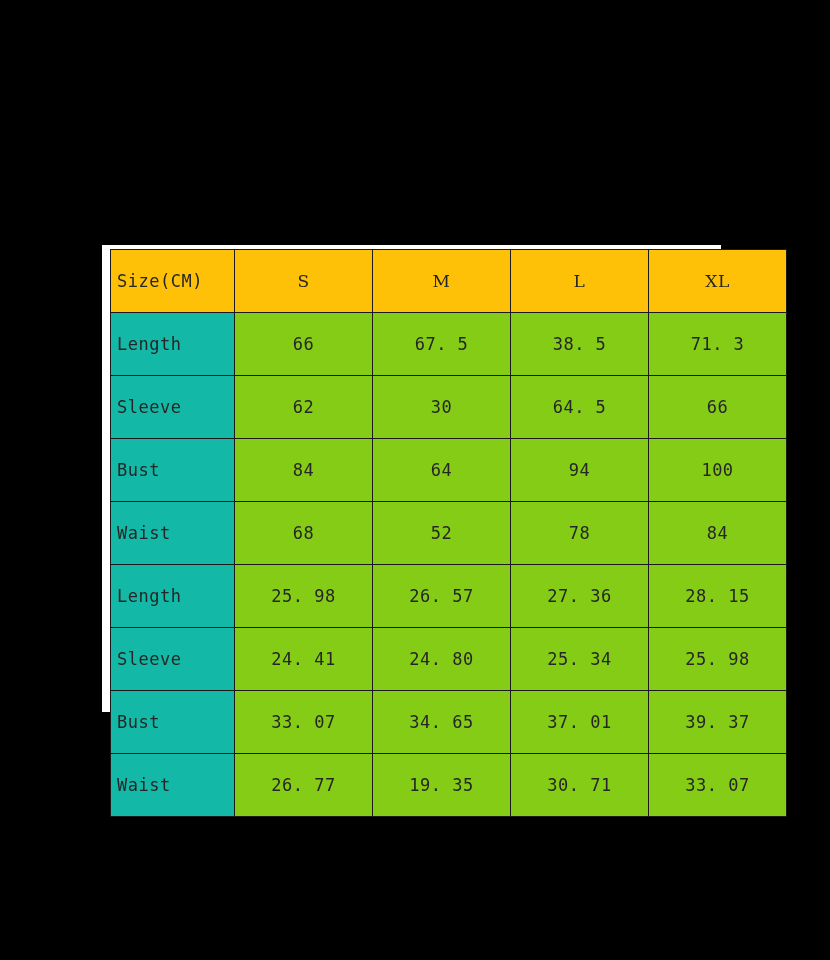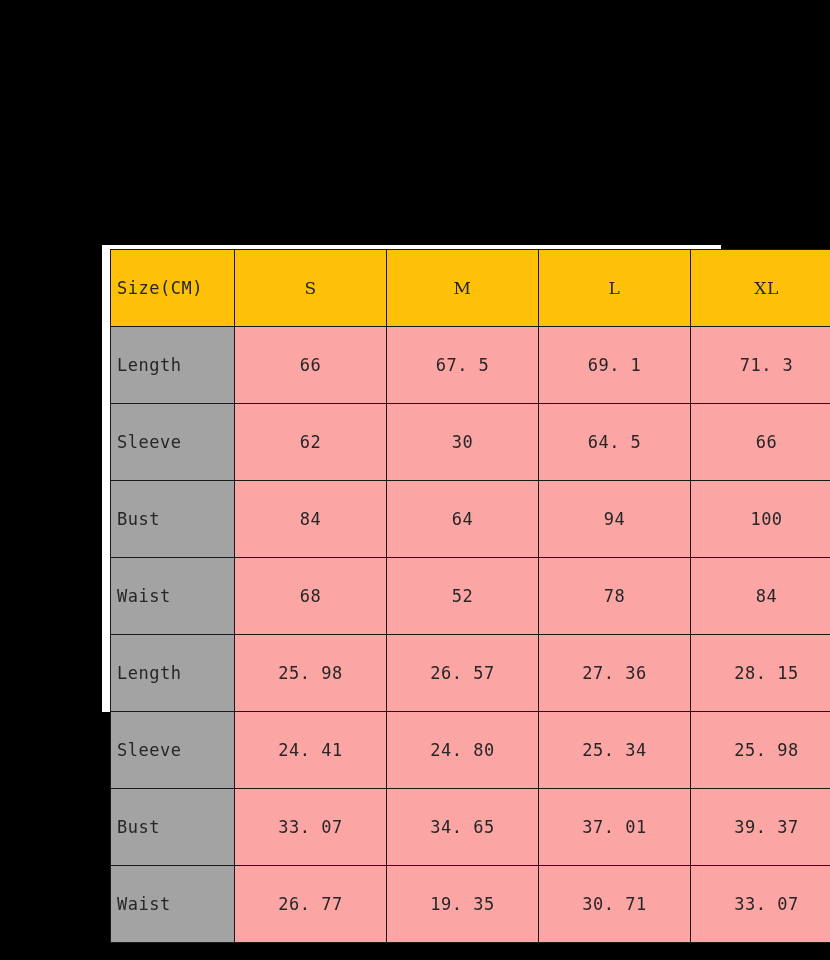--- a/index.html
+++ b/index.html
@@ -31,42 +31,42 @@
     left: 8px;
     top: 4px;
     width: 608px;
     border-collapse: collapse;
     table-layout: fixed;
   }
 
   #size-chart-table td {
     border: 1px solid #1a1a1a;
     height: 46px;
-    padding: 15px;
+    padding: 8px;
     font-size: 17px;
     color: #262626;
     letter-spacing: 0.5px;
     line-height: 46px;
     overflow: hidden;
     white-space: nowrap;
   }
 
   
   #size-chart-table td.label-cell {
     width: 124px;
-    background: #a3a3a3;
+    background: #14b8a6;
     text-align: left;
     padding-left: 6px;
     box-sizing: border-box;
   }
 
   
   #size-chart-table td.value-cell {
     width: 121px;
-    background: #fca5a5;
+    background: #84cc16;
     text-align: center;
   }
 
   
   #size-chart-table tr.header-row td.value-cell {
     background: #FFC107;
     font-family: "DejaVu Serif", "Liberation Serif", serif;
     font-size: 17px;
   }
 
@@ -86,21 +86,21 @@
         <td class="value-cell">S</td>
         <td class="value-cell">M</td>
         <td class="value-cell">L</td>
         <td class="value-cell">XL</td>
       </tr>
 
       <tr>
         <td class="label-cell">Length</td>
         <td class="value-cell">66</td>
         <td class="value-cell">67. 5</td>
-        <td class="value-cell">69. 1</td>
+        <td class="value-cell">38. 5</td>
         <td class="value-cell">71. 3</td>
       </tr>
 
       <tr>
         <td class="label-cell">Sleeve</td>
         <td class="value-cell">62</td>
         <td class="value-cell">30</td>
         <td class="value-cell">64. 5</td>
         <td class="value-cell">66</td>
       </tr>

